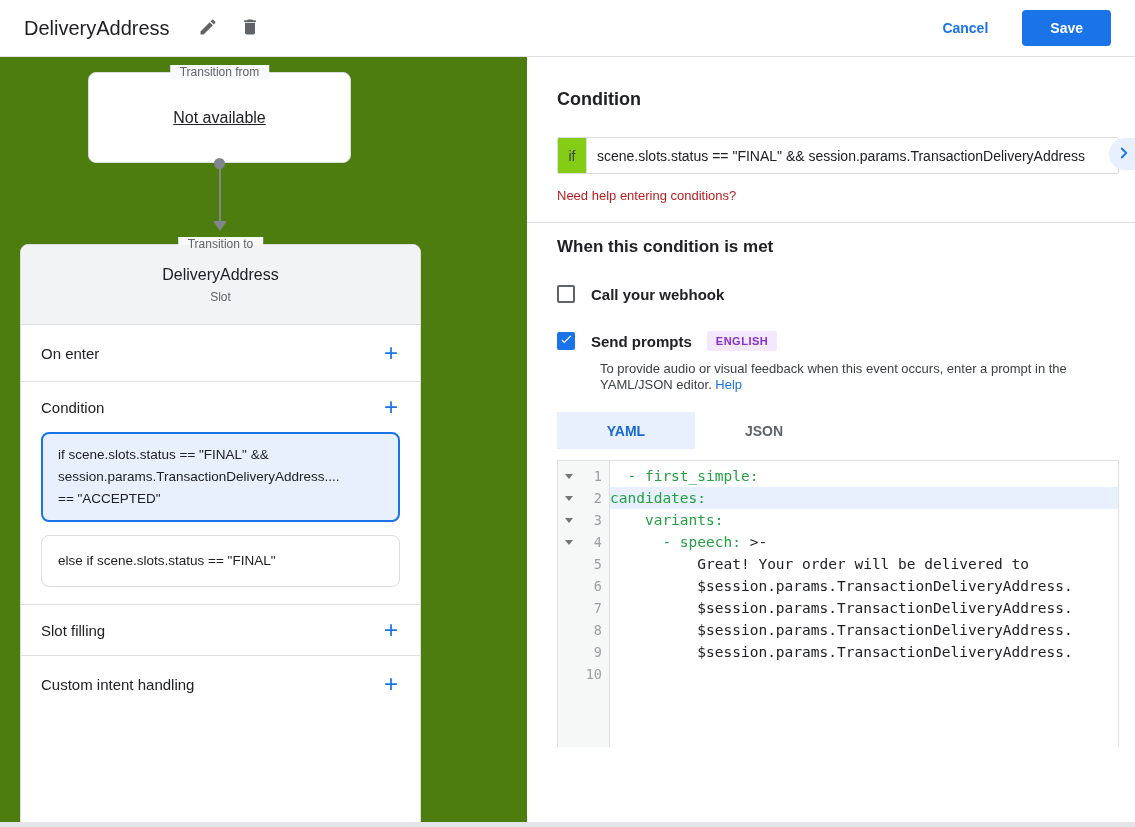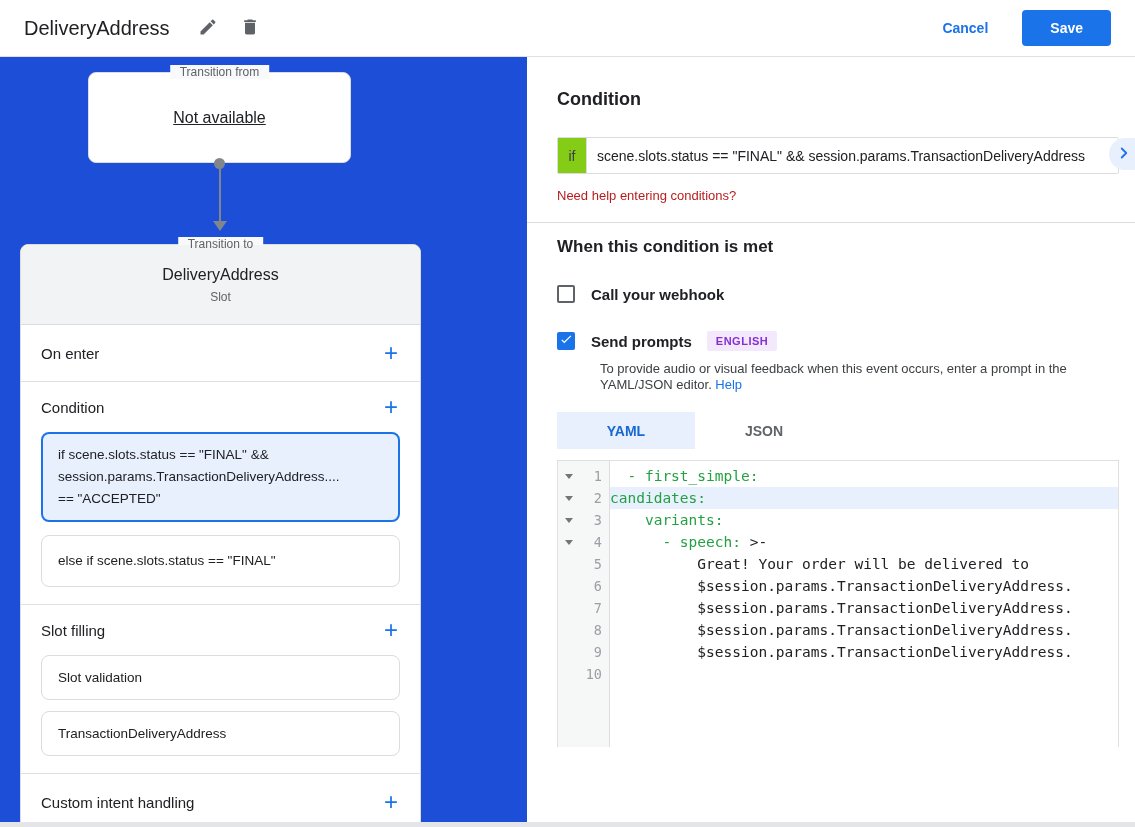--- a/index.html
+++ b/index.html
@@ -12,21 +12,21 @@
   .topbar .title { font-size:20px; color:#202124; margin-right:22px; }
   .icon-btn { background:none; border:none; cursor:pointer; padding:6px; margin-right:10px;
     display:flex; align-items:center; }
   .topbar-right { margin-left:auto; display:flex; align-items:center; gap:34px; }
   .cancel-link { color:#1a73e8; font-size:14px; font-weight:600; background:none; border:none; cursor:pointer; }
   .save-btn { background:#1a73e8; color:#fff; font-size:14px; font-weight:600; border:none;
     border-radius:4px; padding:10px 28px; cursor:pointer; }
 
   
   .main { display:flex; height:770px; }
-  .left-panel { width:527px; background:#1d4ed8; position:relative; flex:none; }
+  .left-panel { width:527px; background:#4d7c0f; position:relative; flex:none; }
   .right-panel { flex:1; background:#fff; position:relative; padding:0 16px 0 30px; }
 
   
   .from-box { position:absolute; left:88px; top:15px; width:263px; height:91px;
     background:#fff; border:1px solid #dadce0; border-radius:8px;
     display:flex; align-items:center; justify-content:center; }
   .legend { position:absolute; top:-8px; left:50%; transform:translateX(-50%);
     font-size:12px; color:#5f6368; background:#f8f9fa; padding:0 10px; white-space:nowrap; }
   .from-box .value { font-size:16px; color:#202124;text-decoration:underline; }
   .connector-dot { position:absolute; left:214px; top:101px; width:11px; height:11px;
@@ -173,24 +173,20 @@
 == "ACCEPTED"</div>
           <div class="cond-card plain" style="margin-bottom:0">else if scene.slots.status == "FINAL"</div>
         </div>
       </div>
 
       <div class="section">
         <div class="section-row short">
           <span class="section-label">Slot filling</span>
           <button class="plus">+</button>
         </div>
-        <div class="pad-bottom">
-          <div class="slot-card">Slot validation</div>
-          <div class="slot-card" style="margin-bottom:0">TransactionDeliveryAddress</div>
-        </div>
       </div>
 
       <div class="section">
         <div class="section-row">
           <span class="section-label">Custom intent handling</span>
           <button class="plus">+</button>
         </div>
       </div>
     </div>
   </div>

